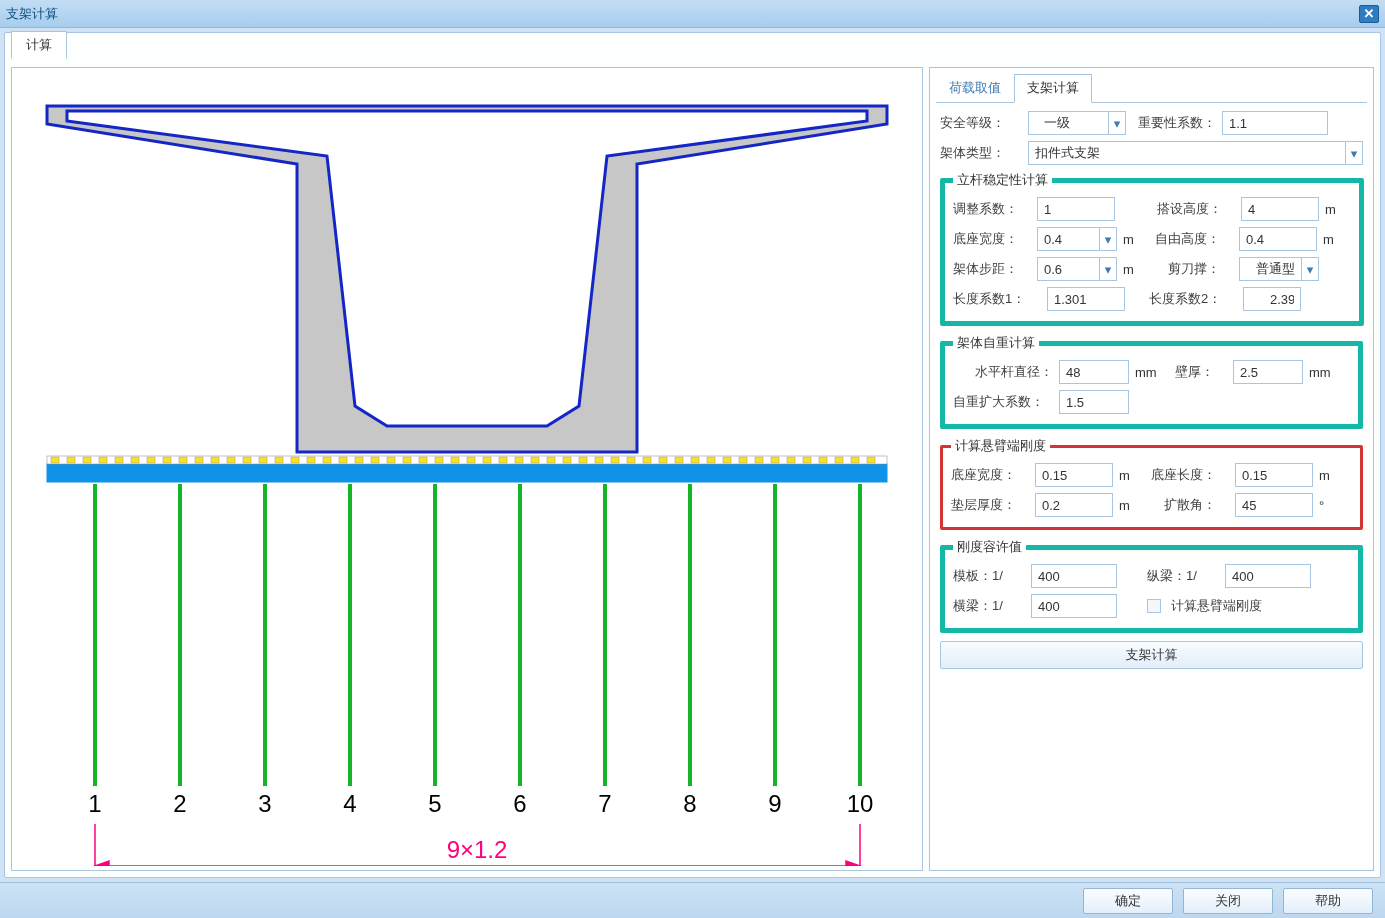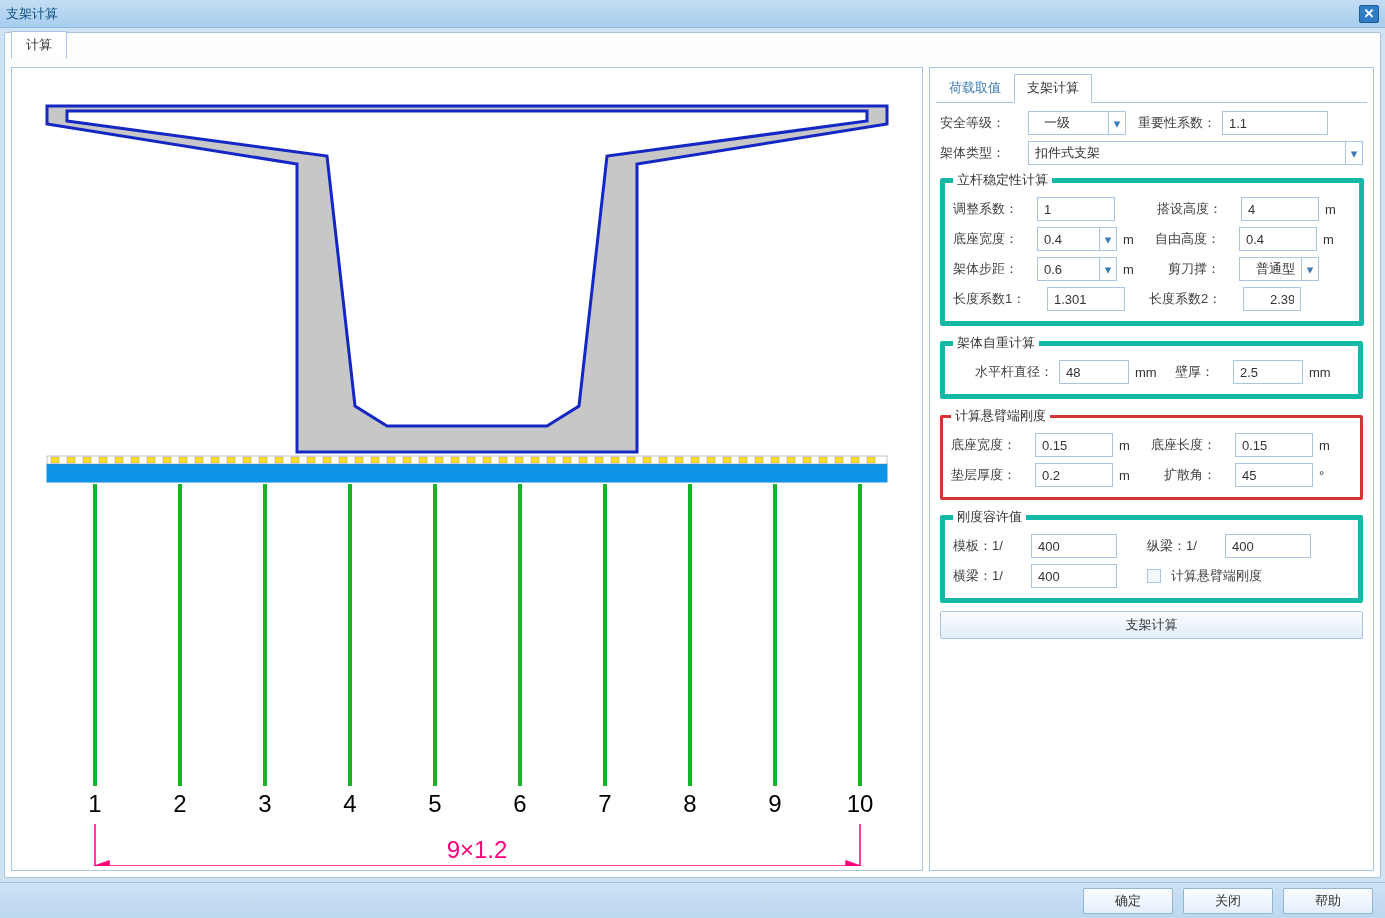--- a/index.html
+++ b/index.html
@@ -367,20 +367,24 @@
           <fieldset class="group">
             <legend>架体自重计算</legend>
             <div class="row">
               <span class="label" style="width:100px;text-align:right">水平杆直径：</span>
               <input class="input" style="width: 70px;" value="48">
               <span class="unit" style="width:34px">mm</span>
               <span class="label" style="width:52px">壁厚：</span>
               <input class="input" style="width: 70px;" value="2.5">
               <span class="unit" style="width:34px">mm</span>
             </div>
+            <div class="row">
+              <span class="label" style="width:100px">自重扩大系数：</span>
+              <input class="input" style="width: 70px;" value="1.5">
+            </div>
           </fieldset>
 
           <fieldset class="group highlight">
             <legend>计算悬臂端刚度</legend>
             <div class="row">
               <span class="label" style="width:78px">底座宽度：</span>
               <input class="input" style="width: 78px;" value="0.15">
               <span class="unit">m</span>
               <span class="label" style="width:78px">底座长度：</span>
               <input class="input" style="width: 78px;" value="0.15">

